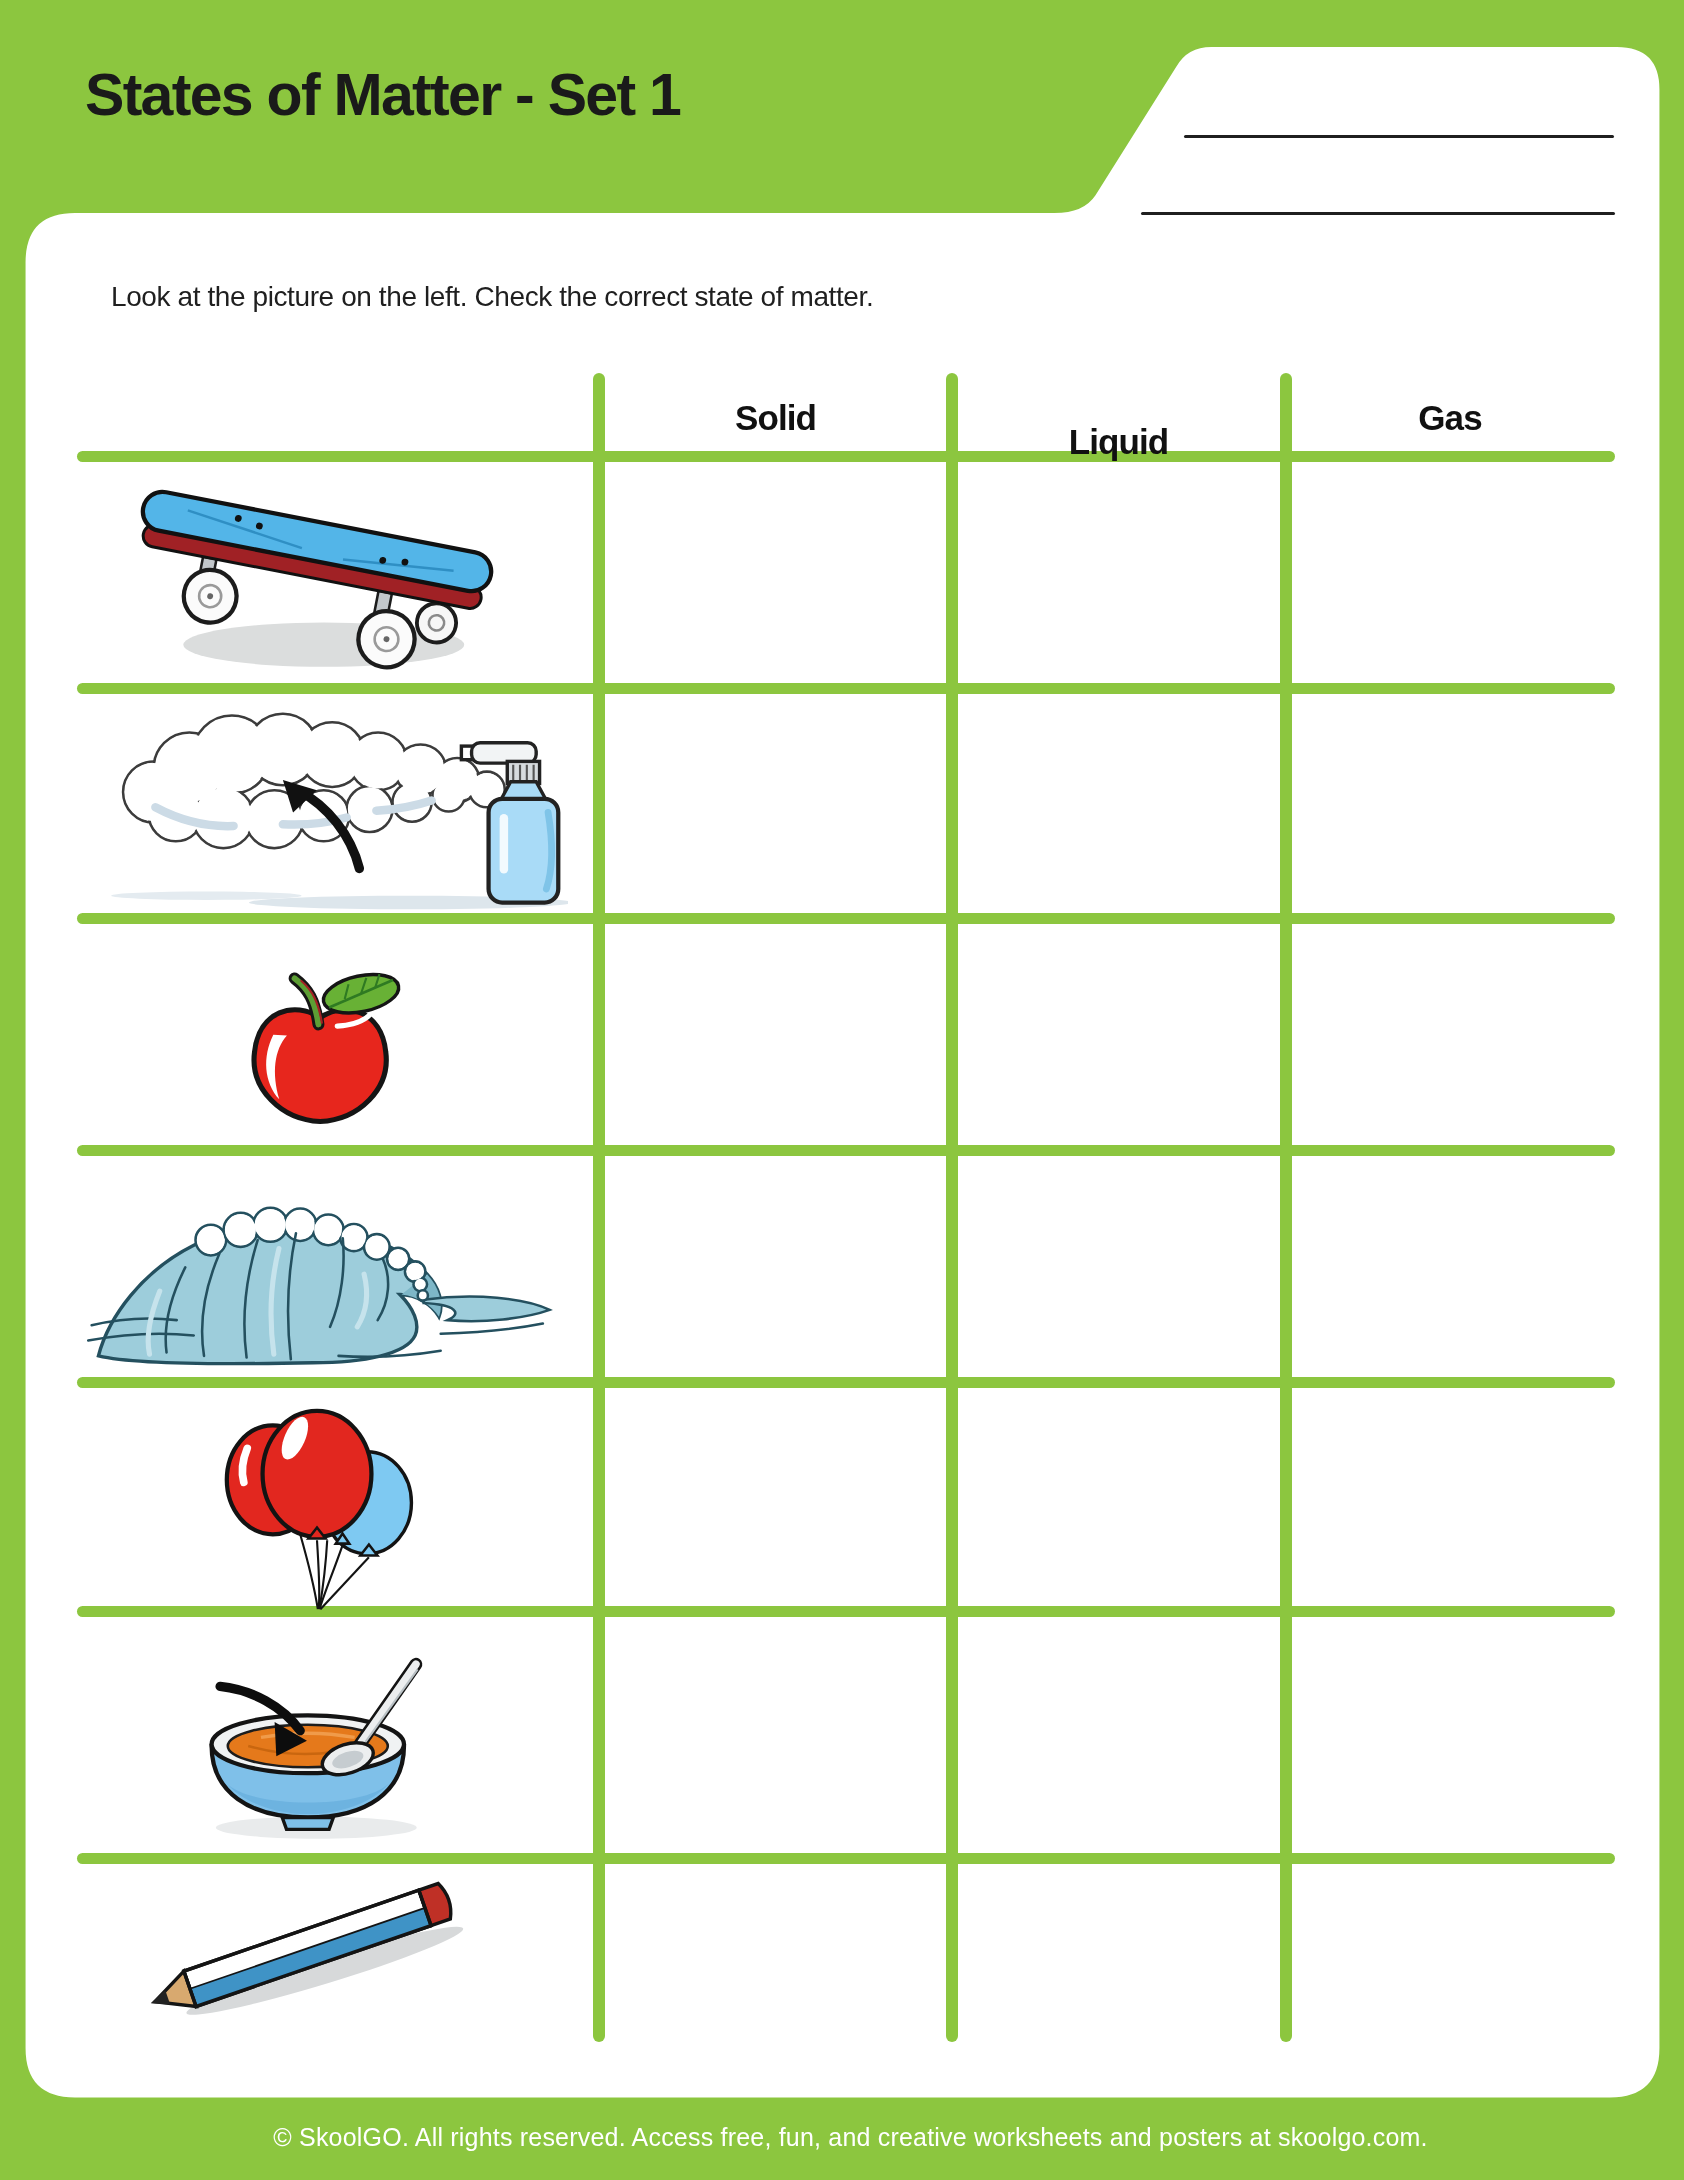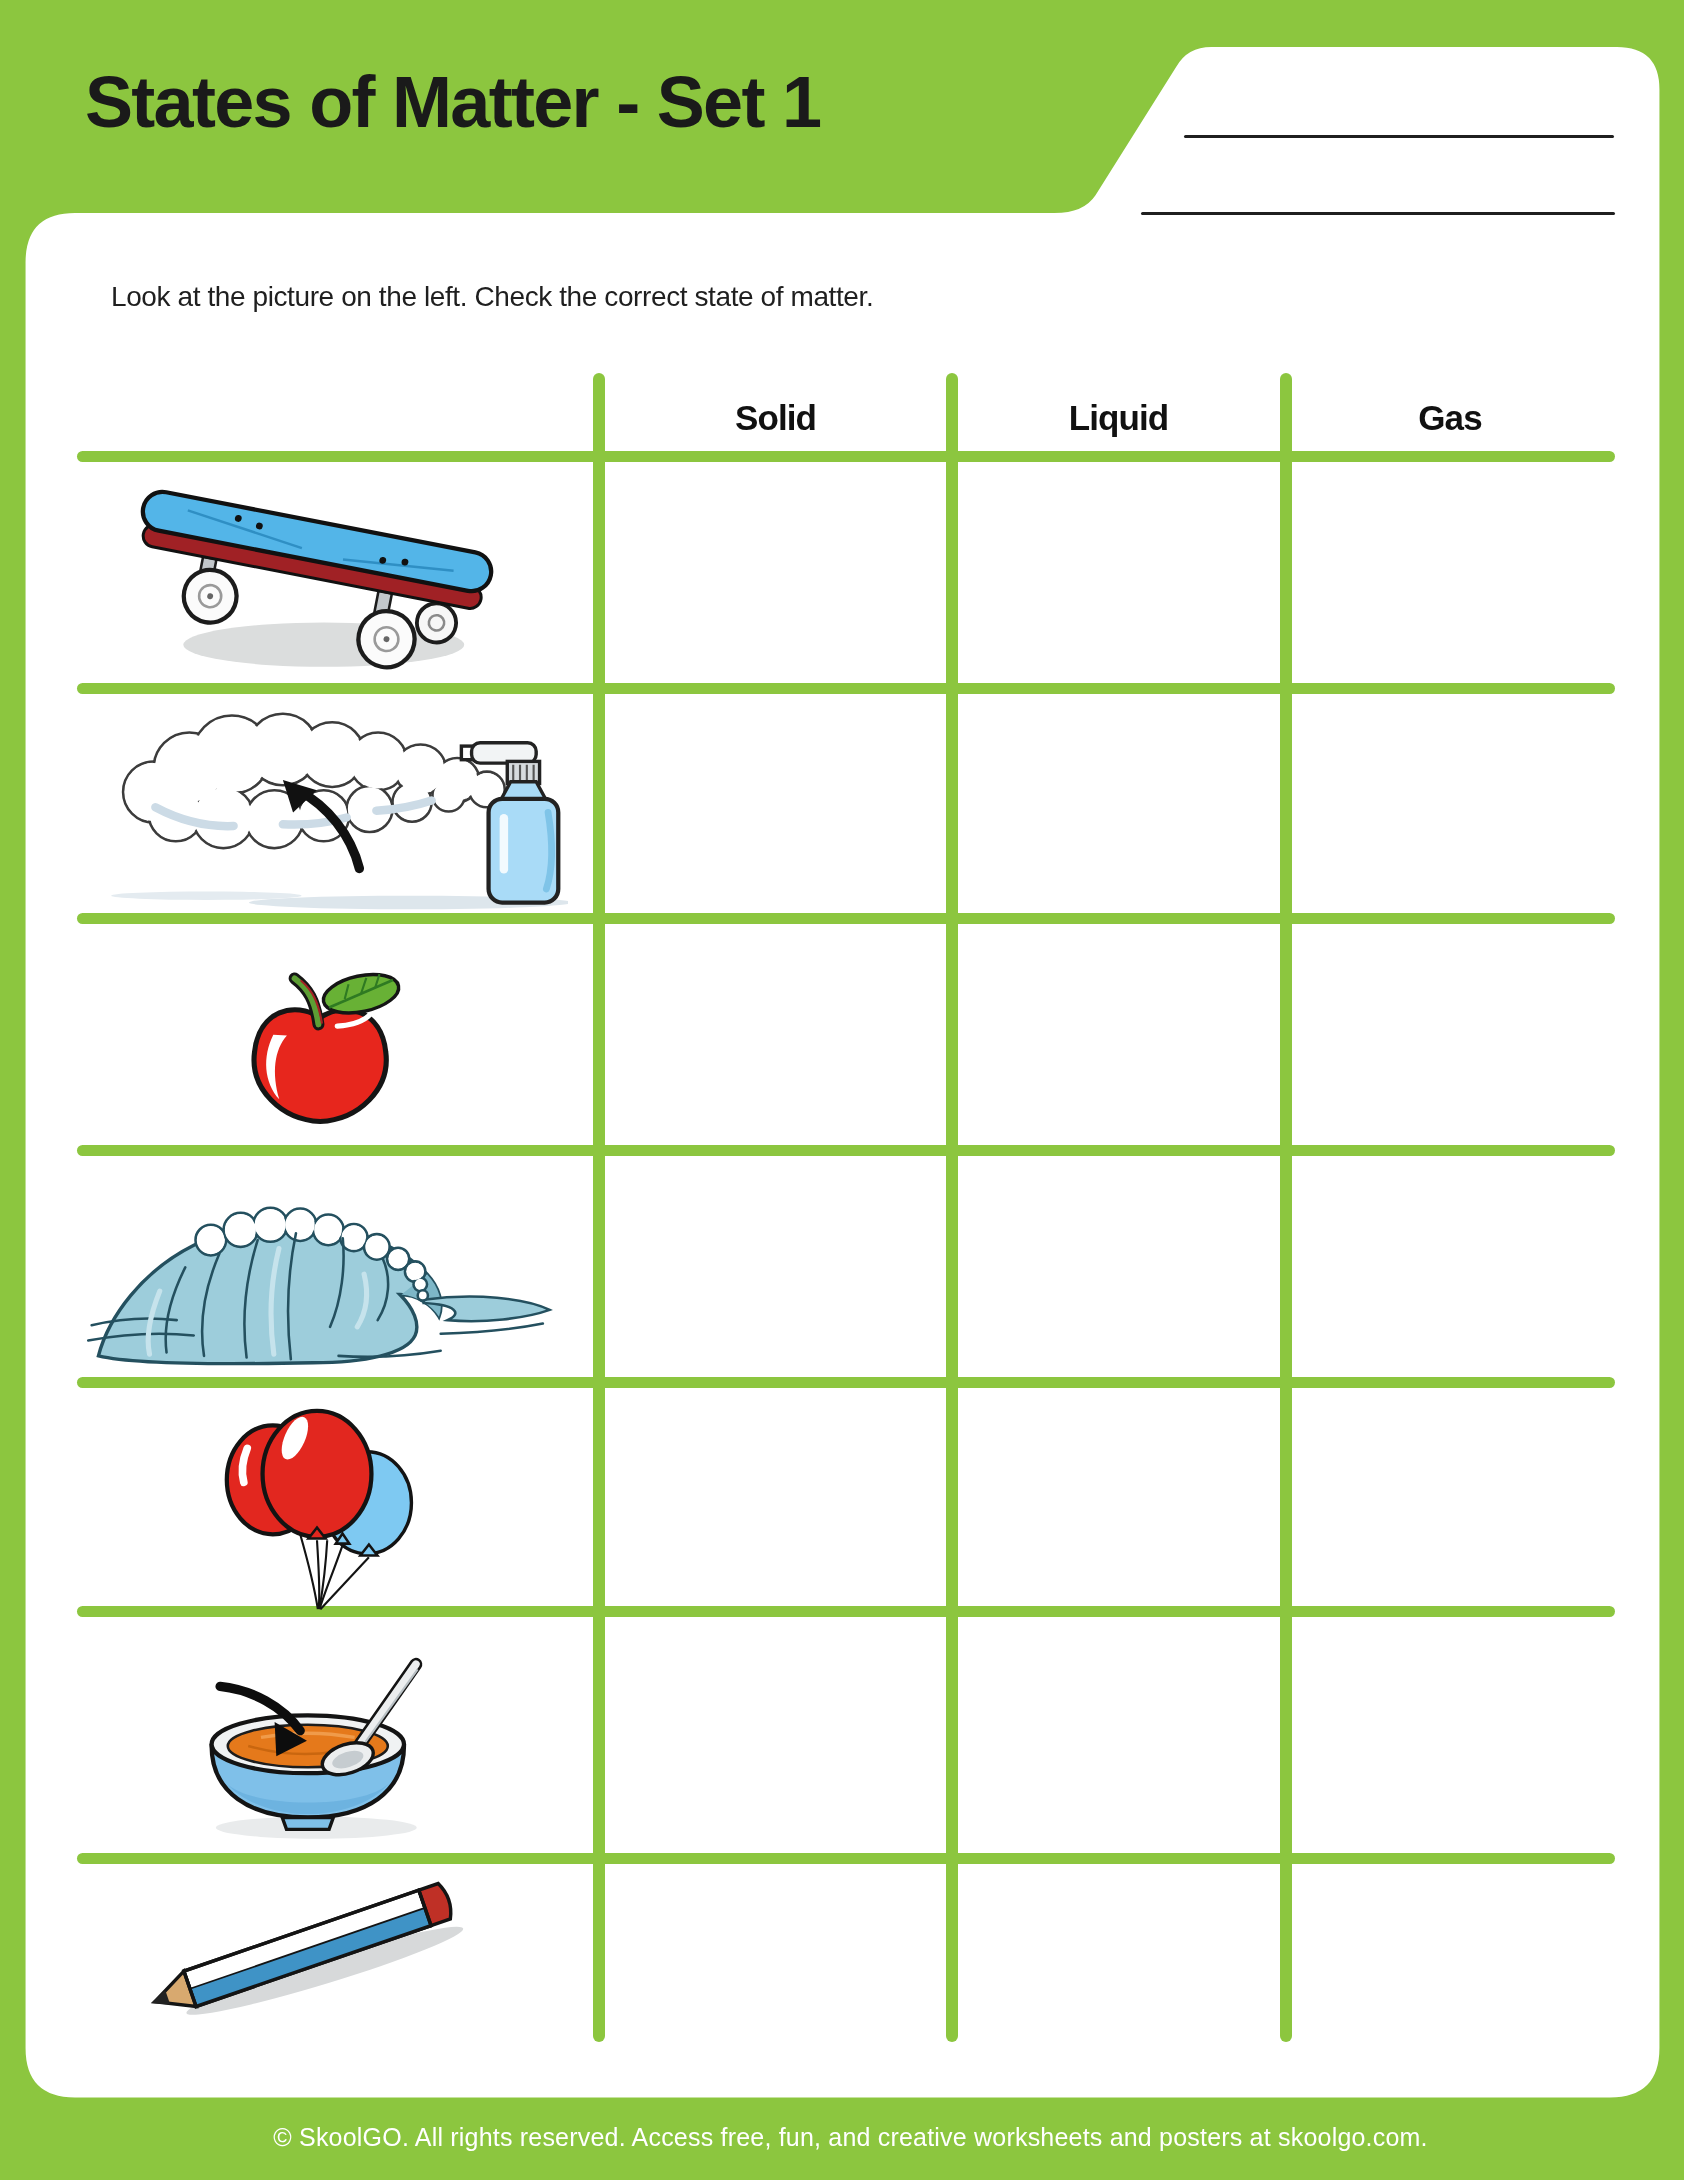--- a/index.html
+++ b/index.html
@@ -9,21 +9,21 @@
   html,body{margin:0;padding:0;}
   body{
     width:1685px;height:2181px;position:relative;overflow:hidden;
     background:var(--green);
     font-family:"Liberation Sans", sans-serif;
   }
   .abs{position:absolute;}
   #white-shape{position:absolute;left:0;top:0;width:1685px;height:2181px;}
   .page-title{
     left:85px;top:61px;width:1065px;
-    font-size:72px;font-weight:700;letter-spacing:-1.7px;color:var(--ink);
+    font-size:59px;font-weight:700;letter-spacing:-1.7px;color:var(--ink);
   }
   .blank-line{background:#1f1f1f;height:3.4px;border-radius:1.7px;}
   .instruction{
     left:111px;top:281px;width:1278px;
     font-size:28px;font-weight:500;color:#1f1f1f;letter-spacing:-0.4px;
   }
   .vline{width:12px;background:var(--green);border-radius:6px;top:373px;height:1669px;}
   .hline{left:77px;width:1538px;height:11px;background:var(--green);border-radius:6px;}
   .col-header{
     top:388px;height:60px;display:flex;align-items:center;justify-content:center;
@@ -54,21 +54,21 @@
 <div class="abs vline" style="left:1280px;"></div>
 <div class="abs hline" style="top:451px;"></div>
 <div class="abs hline" style="top:683px;"></div>
 <div class="abs hline" style="top:913px;"></div>
 <div class="abs hline" style="top:1145px;"></div>
 <div class="abs hline" style="top:1377px;"></div>
 <div class="abs hline" style="top:1606px;"></div>
 <div class="abs hline" style="top:1853px;"></div>
 
 <div class="abs col-header" style="left:599px;width:353px;">Solid</div>
-<div class="abs col-header" style="left:951px;width:335px;">Liquid</div>
+<div class="abs col-header" style="left:951px;width:335px;margin-top:24px;">Liquid</div>
 <div class="abs col-header" style="left:1286px;width:328px;text-align:right;">Gas</div>
 
 <svg class="abs" style="left:128px;top:470px;" width="366" height="209" viewBox="0 0 430 245">
   <ellipse cx="230" cy="205" rx="165" ry="26" fill="#dbdddd"></ellipse>
   <g transform="rotate(11 215 115)">
     <circle cx="372" cy="150" r="23" fill="#f7f7f7" stroke="#1c1c1c" stroke-width="4.5"></circle>
     <circle cx="372" cy="150" r="9" fill="none" stroke="#8a8a8a" stroke-width="3"></circle>
     <rect x="88" y="126" width="16" height="28" fill="#c2c7cb" stroke="#1c1c1c" stroke-width="3"></rect>
     <rect x="298" y="126" width="16" height="28" fill="#c2c7cb" stroke="#1c1c1c" stroke-width="3"></rect>
     <rect x="14" y="100" width="404" height="26" rx="13" fill="#a02125" stroke="#111111" stroke-width="3.5"></rect>

